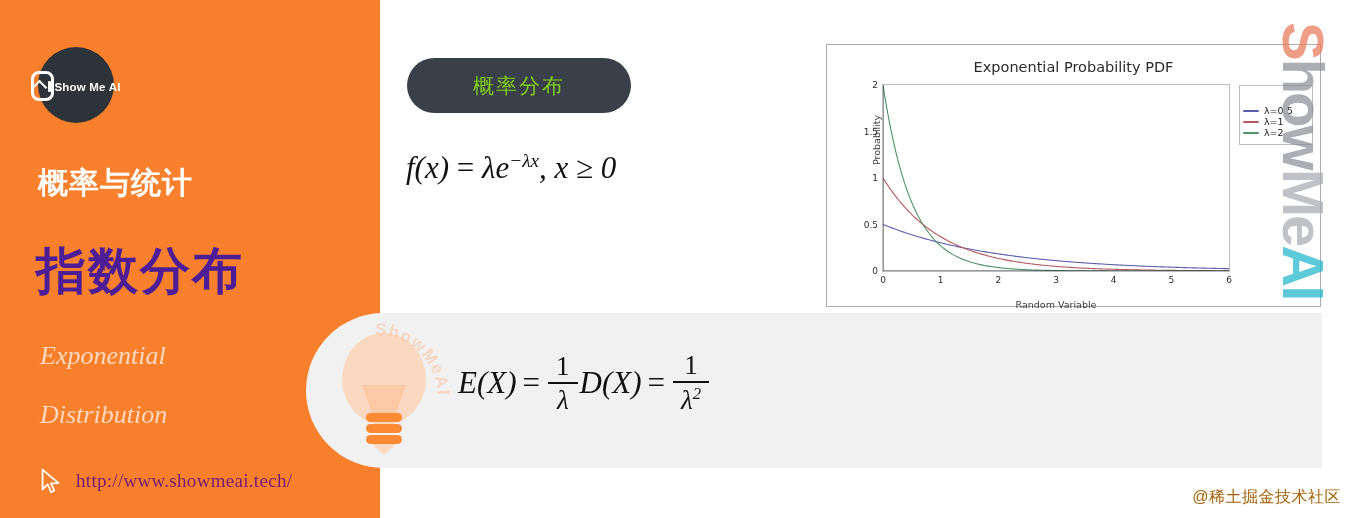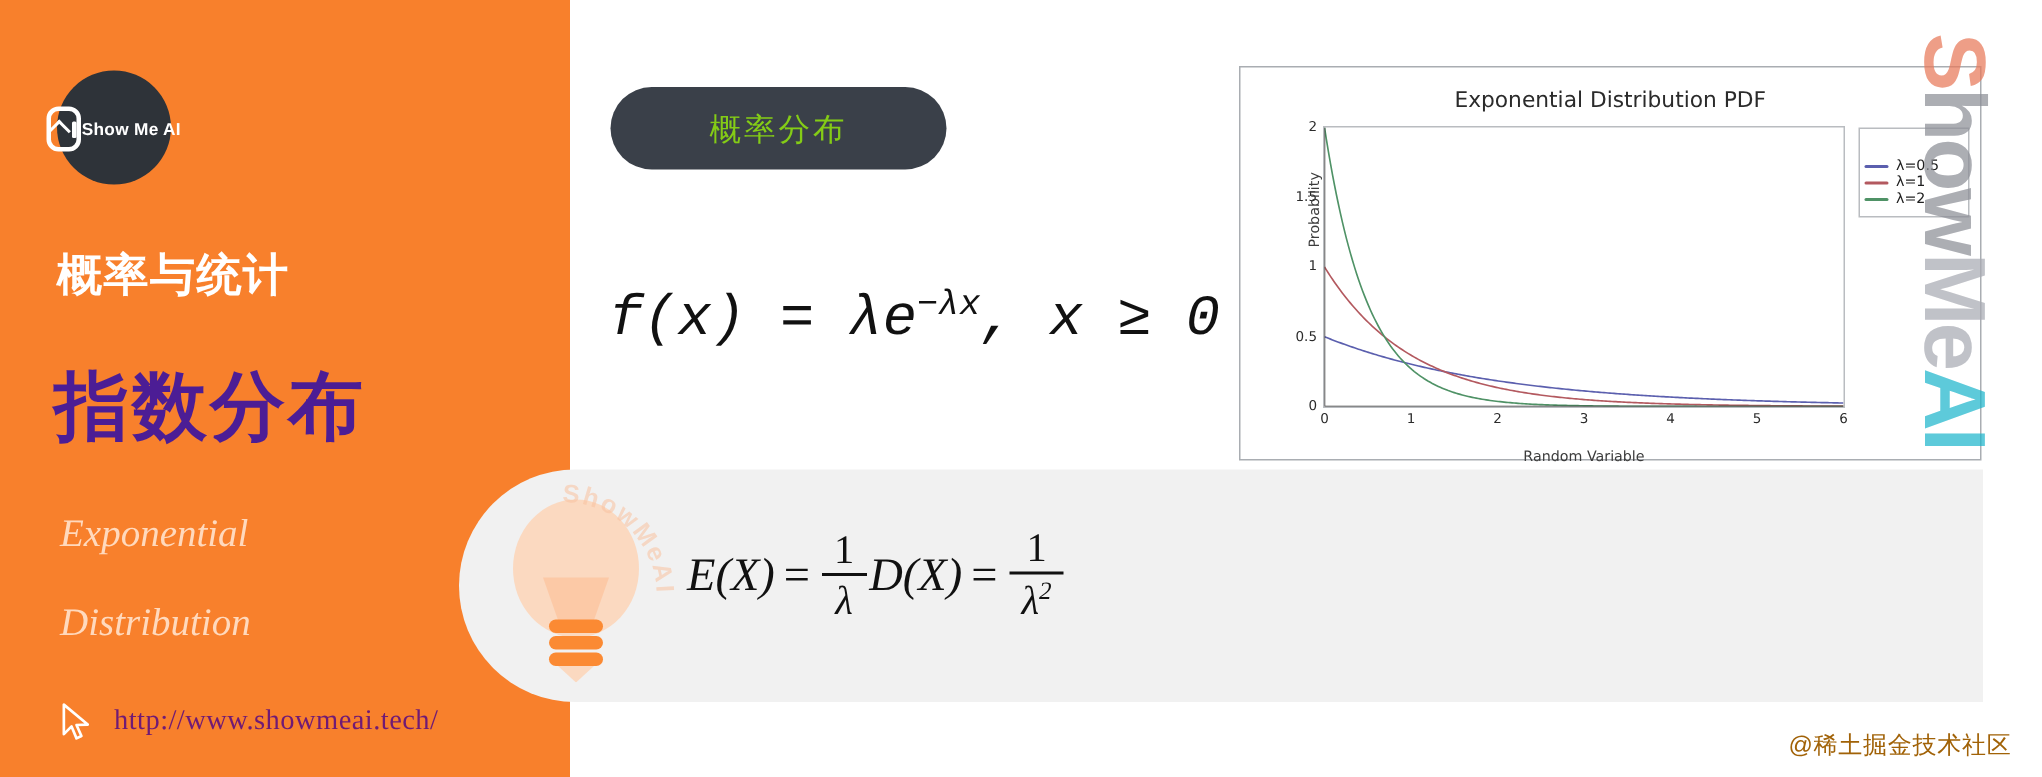--- a/index.html
+++ b/index.html
@@ -72,23 +72,23 @@
     background:#3a4049;border-radius:28px;
     display:flex;align-items:center;justify-content:center;
   }
   .pill span{
     color:#84cc16;font-size:21px;letter-spacing:2px;font-weight:500;
     font-family:"Liberation Sans","DejaVu Sans",sans-serif;
   }
 
   .main-formula{
     position:absolute;left:406px;top:150px;width:360px;
-    color:#111;font-size:38px;
-    font-family:Liberation Mono, monospace;
-    font-style:italic;white-space:nowrap;margin-top:40px;
+    color:#111;font-size:31px;
+    font-family:Liberation Serif, serif;
+    font-style:italic;white-space:nowrap;
   }
   .main-formula .up{font-style:normal;}
   .sup{font-size:.62em;vertical-align:super;font-style:italic;}
 
   
   .chart-box{
     position:absolute;left:826px;top:44px;width:495px;height:263px;
     border:1px solid #a9adb2;background:#ffffff;box-sizing:border-box;
   }
   .chart-title{
@@ -228,21 +228,21 @@
     <span>概率分布</span>
   </div>
 
   <div class="main-formula">
     <span>f(x)</span>
     <span class="up">=</span>
     <span>λe</span><span class="sup">−λx</span><span>, x ≥ 0</span>
   </div>
 
   <div class="chart-box">
-    <div class="chart-title">Exponential Distribution PDF</div>
+    <div class="chart-title">Exponential Probability PDF</div>
 
     <div class="plot-area">
       <svg class="plot-svg" viewBox="0 0 348 188" preserveAspectRatio="none">
         <g id="curve-layer">
             <path d="M 0.00 141.00 L 1.34 141.54 L 2.68 142.07 L 4.02 142.60 L 5.35 143.12 L 6.69 143.63 L 8.03 144.14 L 9.37 144.65 L 10.71 145.14 L 12.05 145.64 L 13.38 146.12 L 14.72 146.60 L 16.06 147.08 L 17.40 147.55 L 18.74 148.01 L 20.08 148.47 L 21.42 148.92 L 22.75 149.37 L 24.09 149.81 L 25.43 150.25 L 26.77 150.69 L 28.11 151.11 L 29.45 151.54 L 30.78 151.96 L 32.12 152.37 L 33.46 152.78 L 34.80 153.18 L 36.14 153.58 L 37.48 153.98 L 38.82 154.37 L 40.15 154.75 L 41.49 155.13 L 42.83 155.51 L 44.17 155.88 L 45.51 156.25 L 46.85 156.62 L 48.18 156.98 L 49.52 157.33 L 50.86 157.68 L 52.20 158.03 L 53.54 158.38 L 54.88 158.72 L 56.22 159.05 L 57.55 159.38 L 58.89 159.71 L 60.23 160.04 L 61.57 160.36 L 62.91 160.67 L 64.25 160.99 L 65.58 161.30 L 66.92 161.60 L 68.26 161.91 L 69.60 162.21 L 70.94 162.50 L 72.28 162.79 L 73.62 163.08 L 74.95 163.37 L 76.29 163.65 L 77.63 163.93 L 78.97 164.21 L 80.31 164.48 L 81.65 164.75 L 82.98 165.02 L 84.32 165.28 L 85.66 165.54 L 87.00 165.80 L 88.34 166.05 L 89.68 166.31 L 91.02 166.55 L 92.35 166.80 L 93.69 167.04 L 95.03 167.28 L 96.37 167.52 L 97.71 167.76 L 99.05 167.99 L 100.38 168.22 L 101.72 168.45 L 103.06 168.67 L 104.40 168.89 L 105.74 169.11 L 107.08 169.33 L 108.42 169.54 L 109.75 169.75 L 111.09 169.96 L 112.43 170.17 L 113.77 170.37 L 115.11 170.58 L 116.45 170.78 L 117.78 170.97 L 119.12 171.17 L 120.46 171.36 L 121.80 171.55 L 123.14 171.74 L 124.48 171.93 L 125.82 172.11 L 127.15 172.29 L 128.49 172.47 L 129.83 172.65 L 131.17 172.83 L 132.51 173.00 L 133.85 173.18 L 135.18 173.35 L 136.52 173.51 L 137.86 173.68 L 139.20 173.84 L 140.54 174.01 L 141.88 174.17 L 143.22 174.33 L 144.55 174.48 L 145.89 174.64 L 147.23 174.79 L 148.57 174.94 L 149.91 175.09 L 151.25 175.24 L 152.58 175.39 L 153.92 175.53 L 155.26 175.67 L 156.60 175.82 L 157.94 175.96 L 159.28 176.09 L 160.62 176.23 L 161.95 176.37 L 163.29 176.50 L 164.63 176.63 L 165.97 176.76 L 167.31 176.89 L 168.65 177.02 L 169.98 177.14 L 171.32 177.27 L 172.66 177.39 L 174.00 177.51 L 175.34 177.63 L 176.68 177.75 L 178.02 177.87 L 179.35 177.99 L 180.69 178.10 L 182.03 178.21 L 183.37 178.33 L 184.71 178.44 L 186.05 178.55 L 187.38 178.66 L 188.72 178.76 L 190.06 178.87 L 191.40 178.97 L 192.74 179.08 L 194.08 179.18 L 195.42 179.28 L 196.75 179.38 L 198.09 179.48 L 199.43 179.58 L 200.77 179.67 L 202.11 179.77 L 203.45 179.86 L 204.78 179.96 L 206.12 180.05 L 207.46 180.14 L 208.80 180.23 L 210.14 180.32 L 211.48 180.41 L 212.82 180.50 L 214.15 180.58 L 215.49 180.67 L 216.83 180.75 L 218.17 180.83 L 219.51 180.92 L 220.85 181.00 L 222.18 181.08 L 223.52 181.16 L 224.86 181.24 L 226.20 181.31 L 227.54 181.39 L 228.88 181.47 L 230.22 181.54 L 231.55 181.61 L 232.89 181.69 L 234.23 181.76 L 235.57 181.83 L 236.91 181.90 L 238.25 181.97 L 239.58 182.04 L 240.92 182.11 L 242.26 182.18 L 243.60 182.24 L 244.94 182.31 L 246.28 182.38 L 247.62 182.44 L 248.95 182.50 L 250.29 182.57 L 251.63 182.63 L 252.97 182.69 L 254.31 182.75 L 255.65 182.81 L 256.98 182.87 L 258.32 182.93 L 259.66 182.99 L 261.00 183.05 L 262.34 183.10 L 263.68 183.16 L 265.02 183.21 L 266.35 183.27 L 267.69 183.32 L 269.03 183.38 L 270.37 183.43 L 271.71 183.48 L 273.05 183.53 L 274.38 183.59 L 275.72 183.64 L 277.06 183.69 L 278.40 183.74 L 279.74 183.79 L 281.08 183.83 L 282.42 183.88 L 283.75 183.93 L 285.09 183.98 L 286.43 184.02 L 287.77 184.07 L 289.11 184.11 L 290.45 184.16 L 291.78 184.20 L 293.12 184.24 L 294.46 184.29 L 295.80 184.33 L 297.14 184.37 L 298.48 184.41 L 299.82 184.46 L 301.15 184.50 L 302.49 184.54 L 303.83 184.58 L 305.17 184.61 L 306.51 184.65 L 307.85 184.69 L 309.18 184.73 L 310.52 184.77 L 311.86 184.80 L 313.20 184.84 L 314.54 184.88 L 315.88 184.91 L 317.22 184.95 L 318.55 184.98 L 319.89 185.02 L 321.23 185.05 L 322.57 185.09 L 323.91 185.12 L 325.25 185.15 L 326.58 185.19 L 327.92 185.22 L 329.26 185.25 L 330.60 185.28 L 331.94 185.31 L 333.28 185.34 L 334.62 185.37 L 335.95 185.40 L 337.29 185.43 L 338.63 185.46 L 339.97 185.49 L 341.31 185.52 L 342.65 185.55 L 343.98 185.58 L 345.32 185.61 L 346.66 185.63 L 348.00 185.66" fill="none" stroke="#5b5fae" stroke-width="1.1" vector-effect="non-scaling-stroke"></path>
             <path d="M 0.00 94.00 L 1.34 96.14 L 2.68 98.24 L 4.02 100.29 L 5.35 102.29 L 6.69 104.24 L 8.03 106.15 L 9.37 108.02 L 10.71 109.85 L 12.05 111.63 L 13.38 113.37 L 14.72 115.07 L 16.06 116.74 L 17.40 118.36 L 18.74 119.95 L 20.08 121.50 L 21.42 123.02 L 22.75 124.50 L 24.09 125.95 L 25.43 127.37 L 26.77 128.75 L 28.11 130.10 L 29.45 131.42 L 30.78 132.71 L 32.12 133.97 L 33.46 135.21 L 34.80 136.41 L 36.14 137.59 L 37.48 138.74 L 38.82 139.86 L 40.15 140.96 L 41.49 142.03 L 42.83 143.08 L 44.17 144.11 L 45.51 145.11 L 46.85 146.09 L 48.18 147.04 L 49.52 147.98 L 50.86 148.89 L 52.20 149.78 L 53.54 150.65 L 54.88 151.51 L 56.22 152.34 L 57.55 153.15 L 58.89 153.95 L 60.23 154.72 L 61.57 155.48 L 62.91 156.23 L 64.25 156.95 L 65.58 157.66 L 66.92 158.35 L 68.26 159.03 L 69.60 159.69 L 70.94 160.33 L 72.28 160.96 L 73.62 161.58 L 74.95 162.18 L 76.29 162.77 L 77.63 163.35 L 78.97 163.91 L 80.31 164.46 L 81.65 165.00 L 82.98 165.52 L 84.32 166.04 L 85.66 166.54 L 87.00 167.03 L 88.34 167.50 L 89.68 167.97 L 91.02 168.43 L 92.35 168.88 L 93.69 169.31 L 95.03 169.74 L 96.37 170.15 L 97.71 170.56 L 99.05 170.96 L 100.38 171.35 L 101.72 171.73 L 103.06 172.10 L 104.40 172.46 L 105.74 172.82 L 107.08 173.16 L 108.42 173.50 L 109.75 173.83 L 111.09 174.16 L 112.43 174.47 L 113.77 174.78 L 115.11 175.08 L 116.45 175.38 L 117.78 175.66 L 119.12 175.95 L 120.46 176.22 L 121.80 176.49 L 123.14 176.75 L 124.48 177.01 L 125.82 177.26 L 127.15 177.50 L 128.49 177.74 L 129.83 177.98 L 131.17 178.21 L 132.51 178.43 L 133.85 178.65 L 135.18 178.86 L 136.52 179.07 L 137.86 179.27 L 139.20 179.47 L 140.54 179.67 L 141.88 179.86 L 143.22 180.04 L 144.55 180.22 L 145.89 180.40 L 147.23 180.58 L 148.57 180.74 L 149.91 180.91 L 151.25 181.07 L 152.58 181.23 L 153.92 181.38 L 155.26 181.54 L 156.60 181.68 L 157.94 181.83 L 159.28 181.97 L 160.62 182.11 L 161.95 182.24 L 163.29 182.37 L 164.63 182.50 L 165.97 182.63 L 167.31 182.75 L 168.65 182.87 L 169.98 182.98 L 171.32 183.10 L 172.66 183.21 L 174.00 183.32 L 175.34 183.43 L 176.68 183.53 L 178.02 183.63 L 179.35 183.73 L 180.69 183.83 L 182.03 183.93 L 183.37 184.02 L 184.71 184.11 L 186.05 184.20 L 187.38 184.28 L 188.72 184.37 L 190.06 184.45 L 191.40 184.53 L 192.74 184.61 L 194.08 184.69 L 195.42 184.76 L 196.75 184.84 L 198.09 184.91 L 199.43 184.98 L 200.77 185.05 L 202.11 185.12 L 203.45 185.18 L 204.78 185.25 L 206.12 185.31 L 207.46 185.37 L 208.80 185.43 L 210.14 185.49 L 211.48 185.55 L 212.82 185.60 L 214.15 185.66 L 215.49 185.71 L 216.83 185.76 L 218.17 185.81 L 219.51 185.86 L 220.85 185.91 L 222.18 185.96 L 223.52 186.01 L 224.86 186.05 L 226.20 186.10 L 227.54 186.14 L 228.88 186.18 L 230.22 186.22 L 231.55 186.27 L 232.89 186.30 L 234.23 186.34 L 235.57 186.38 L 236.91 186.42 L 238.25 186.45 L 239.58 186.49 L 240.92 186.52 L 242.26 186.56 L 243.60 186.59 L 244.94 186.62 L 246.28 186.65 L 247.62 186.68 L 248.95 186.71 L 250.29 186.74 L 251.63 186.77 L 252.97 186.80 L 254.31 186.83 L 255.65 186.85 L 256.98 186.88 L 258.32 186.91 L 259.66 186.93 L 261.00 186.96 L 262.34 186.98 L 263.68 187.00 L 265.02 187.03 L 266.35 187.05 L 267.69 187.07 L 269.03 187.09 L 270.37 187.11 L 271.71 187.13 L 273.05 187.15 L 274.38 187.17 L 275.72 187.19 L 277.06 187.21 L 278.40 187.23 L 279.74 187.24 L 281.08 187.26 L 282.42 187.28 L 283.75 187.29 L 285.09 187.31 L 286.43 187.33 L 287.77 187.34 L 289.11 187.36 L 290.45 187.37 L 291.78 187.39 L 293.12 187.40 L 294.46 187.41 L 295.80 187.43 L 297.14 187.44 L 298.48 187.45 L 299.82 187.47 L 301.15 187.48 L 302.49 187.49 L 303.83 187.50 L 305.17 187.51 L 306.51 187.52 L 307.85 187.53 L 309.18 187.55 L 310.52 187.56 L 311.86 187.57 L 313.20 187.58 L 314.54 187.59 L 315.88 187.59 L 317.22 187.60 L 318.55 187.61 L 319.89 187.62 L 321.23 187.63 L 322.57 187.64 L 323.91 187.65 L 325.25 187.66 L 326.58 187.66 L 327.92 187.67 L 329.26 187.68 L 330.60 187.69 L 331.94 187.69 L 333.28 187.70 L 334.62 187.71 L 335.95 187.71 L 337.29 187.72 L 338.63 187.73 L 339.97 187.73 L 341.31 187.74 L 342.65 187.74 L 343.98 187.75 L 345.32 187.76 L 346.66 187.76 L 348.00 187.77" fill="none" stroke="#b3595f" stroke-width="1.1" vector-effect="non-scaling-stroke"></path>
             <path d="M 0.00 0.00 L 1.34 8.48 L 2.68 16.58 L 4.02 24.31 L 5.35 31.69 L 6.69 38.74 L 8.03 45.47 L 9.37 51.90 L 10.71 58.04 L 12.05 63.90 L 13.38 69.50 L 14.72 74.85 L 16.06 79.95 L 17.40 84.82 L 18.74 89.48 L 20.08 93.92 L 21.42 98.16 L 22.75 102.22 L 24.09 106.09 L 25.43 109.78 L 26.77 113.31 L 28.11 116.68 L 29.45 119.89 L 30.78 122.97 L 32.12 125.90 L 33.46 128.70 L 34.80 131.38 L 36.14 133.93 L 37.48 136.37 L 38.82 138.70 L 40.15 140.92 L 41.49 143.04 L 42.83 145.07 L 44.17 147.01 L 45.51 148.86 L 46.85 150.62 L 48.18 152.31 L 49.52 153.92 L 50.86 155.46 L 52.20 156.92 L 53.54 158.33 L 54.88 159.66 L 56.22 160.94 L 57.55 162.16 L 58.89 163.33 L 60.23 164.44 L 61.57 165.50 L 62.91 166.52 L 64.25 167.49 L 65.58 168.41 L 66.92 169.30 L 68.26 170.14 L 69.60 170.95 L 70.94 171.71 L 72.28 172.45 L 73.62 173.15 L 74.95 173.82 L 76.29 174.46 L 77.63 175.07 L 78.97 175.65 L 80.31 176.21 L 81.65 176.74 L 82.98 177.25 L 84.32 177.73 L 85.66 178.20 L 87.00 178.64 L 88.34 179.06 L 89.68 179.47 L 91.02 179.85 L 92.35 180.22 L 93.69 180.57 L 95.03 180.90 L 96.37 181.22 L 97.71 181.53 L 99.05 181.82 L 100.38 182.10 L 101.72 182.37 L 103.06 182.62 L 104.40 182.86 L 105.74 183.09 L 107.08 183.32 L 108.42 183.53 L 109.75 183.73 L 111.09 183.92 L 112.43 184.11 L 113.77 184.28 L 115.11 184.45 L 116.45 184.61 L 117.78 184.76 L 119.12 184.91 L 120.46 185.05 L 121.80 185.18 L 123.14 185.31 L 124.48 185.43 L 125.82 185.55 L 127.15 185.66 L 128.49 185.76 L 129.83 185.86 L 131.17 185.96 L 132.51 186.05 L 133.85 186.14 L 135.18 186.22 L 136.52 186.30 L 137.86 186.38 L 139.20 186.45 L 140.54 186.52 L 141.88 186.59 L 143.22 186.65 L 144.55 186.71 L 145.89 186.77 L 147.23 186.83 L 148.57 186.88 L 149.91 186.93 L 151.25 186.98 L 152.58 187.02 L 153.92 187.07 L 155.26 187.11 L 156.60 187.15 L 157.94 187.19 L 159.28 187.23 L 160.62 187.26 L 161.95 187.29 L 163.29 187.33 L 164.63 187.36 L 165.97 187.39 L 167.31 187.41 L 168.65 187.44 L 169.98 187.46 L 171.32 187.49 L 172.66 187.51 L 174.00 187.53 L 175.34 187.56 L 176.68 187.58 L 178.02 187.59 L 179.35 187.61 L 180.69 187.63 L 182.03 187.65 L 183.37 187.66 L 184.71 187.68 L 186.05 187.69 L 187.38 187.71 L 188.72 187.72 L 190.06 187.73 L 191.40 187.74 L 192.74 187.76 L 194.08 187.77 L 195.42 187.78 L 196.75 187.79 L 198.09 187.80 L 199.43 187.81 L 200.77 187.81 L 202.11 187.82 L 203.45 187.83 L 204.78 187.84 L 206.12 187.85 L 207.46 187.85 L 208.80 187.86 L 210.14 187.87 L 211.48 187.87 L 212.82 187.88 L 214.15 187.88 L 215.49 187.89 L 216.83 187.89 L 218.17 187.90 L 219.51 187.90 L 220.85 187.91 L 222.18 187.91 L 223.52 187.92 L 224.86 187.92 L 226.20 187.92 L 227.54 187.93 L 228.88 187.93 L 230.22 187.93 L 231.55 187.94 L 232.89 187.94 L 234.23 187.94 L 235.57 187.94 L 236.91 187.95 L 238.25 187.95 L 239.58 187.95 L 240.92 187.95 L 242.26 187.96 L 243.60 187.96 L 244.94 187.96 L 246.28 187.96 L 247.62 187.96 L 248.95 187.96 L 250.29 187.97 L 251.63 187.97 L 252.97 187.97 L 254.31 187.97 L 255.65 187.97 L 256.98 187.97 L 258.32 187.97 L 259.66 187.98 L 261.00 187.98 L 262.34 187.98 L 263.68 187.98 L 265.02 187.98 L 266.35 187.98 L 267.69 187.98 L 269.03 187.98 L 270.37 187.98 L 271.71 187.98 L 273.05 187.98 L 274.38 187.99 L 275.72 187.99 L 277.06 187.99 L 278.40 187.99 L 279.74 187.99 L 281.08 187.99 L 282.42 187.99 L 283.75 187.99 L 285.09 187.99 L 286.43 187.99 L 287.77 187.99 L 289.11 187.99 L 290.45 187.99 L 291.78 187.99 L 293.12 187.99 L 294.46 187.99 L 295.80 187.99 L 297.14 187.99 L 298.48 187.99 L 299.82 187.99 L 301.15 187.99 L 302.49 187.99 L 303.83 187.99 L 305.17 187.99 L 306.51 188.00 L 307.85 188.00 L 309.18 188.00 L 310.52 188.00 L 311.86 188.00 L 313.20 188.00 L 314.54 188.00 L 315.88 188.00 L 317.22 188.00 L 318.55 188.00 L 319.89 188.00 L 321.23 188.00 L 322.57 188.00 L 323.91 188.00 L 325.25 188.00 L 326.58 188.00 L 327.92 188.00 L 329.26 188.00 L 330.60 188.00 L 331.94 188.00 L 333.28 188.00 L 334.62 188.00 L 335.95 188.00 L 337.29 188.00 L 338.63 188.00 L 339.97 188.00 L 341.31 188.00 L 342.65 188.00 L 343.98 188.00 L 345.32 188.00 L 346.66 188.00 L 348.00 188.00" fill="none" stroke="#4f9266" stroke-width="1.1" vector-effect="non-scaling-stroke"></path>
             <path d="M 0 0 L 0 188 L 348 188" fill="none" stroke="#333" stroke-width="1" vector-effect="non-scaling-stroke"></path>
           </g>
       </svg>

